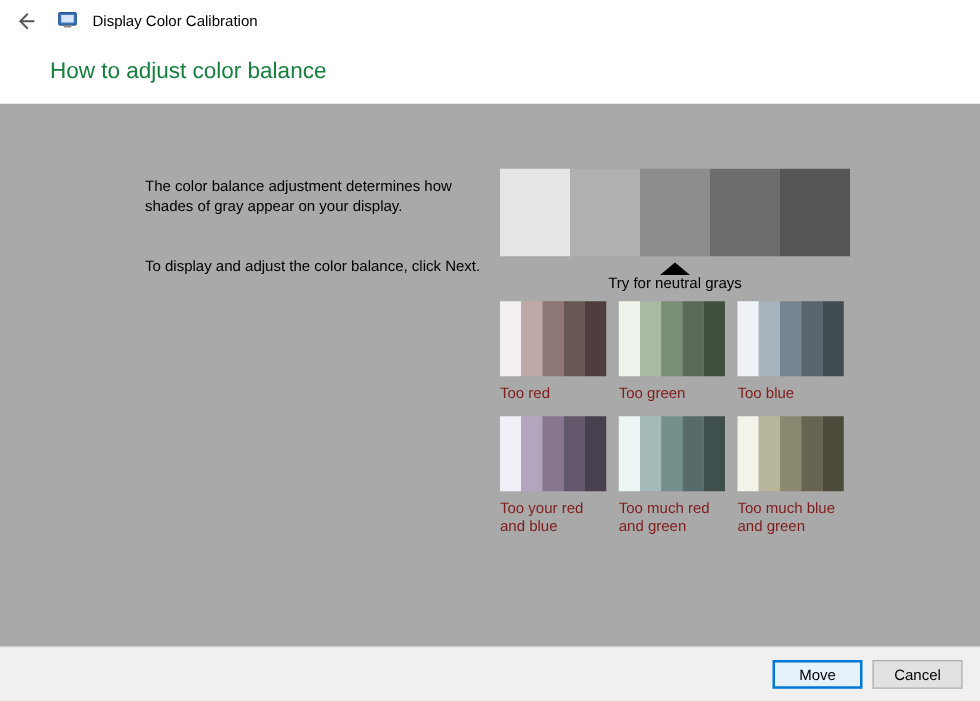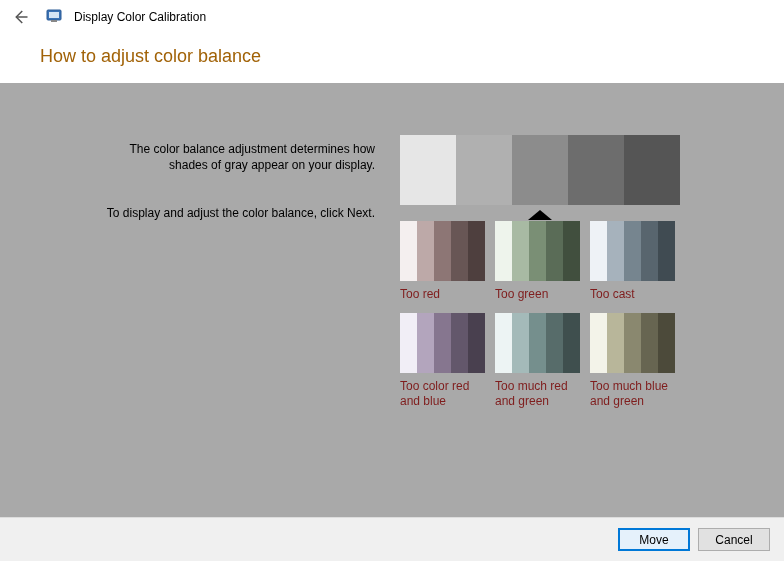--- a/index.html
+++ b/index.html
@@ -31,39 +31,38 @@
       margin-left: 2px;
     }
     .app-title {
       font-size: 12px;
       color: #000;
     }
     .content-head {
       padding: 12px 40px 16px 40px;
     }
     .page-heading {
-      color: #a16207;
+      color: #15803d;
       font-size: 18px;
       font-weight: 400;
     }
     .body-area {
       flex: 1;
       background: #a9a9a9;
       padding: 58px 0 0 0;
       position: relative;
     }
     .left-col {
       position: absolute;
-      left: 100px;
+      left: 116px;
       top: 58px;
       width: 275px;
       color: #000;
       font-size: 12px;
       line-height: 1.35;
-      text-align: right;
     }
     .left-col p { margin-bottom: 32px; }
     .right-col {
       position: absolute;
       left: 400px;
       top: 52px;
       width: 290px;
     }
     .gray-bar {
       display: flex;
@@ -170,20 +169,21 @@
     <div class="gray-bar" id="neutral-bar">
         <div style="background: rgb(230, 230, 230);"></div>
         <div style="background: rgb(176, 176, 176);"></div>
         <div style="background: rgb(140, 140, 140);"></div>
         <div style="background: rgb(109, 109, 109);"></div>
         <div style="background: rgb(85, 85, 85);"></div>
       </div>
     <div class="caret-row">
       <span class="caret-up"></span>
     </div>
+    <div class="neutral-label">Try for neutral grays</div>
     <div class="thumbs" id="thumbs">
         <div class="thumb-swatch">
           <div style="background: rgb(244, 239, 239);"></div>
           <div style="background: rgb(189, 169, 168);"></div>
           <div style="background: rgb(141, 118, 117);"></div>
           <div style="background: rgb(104, 86, 85);"></div>
           <div style="background: rgb(78, 63, 62);"></div>
         </div>
         <div class="thumb-swatch">
           <div style="background: rgb(238, 244, 236);"></div>
@@ -194,21 +194,21 @@
         </div>
         <div class="thumb-swatch">
           <div style="background: rgb(238, 242, 246);"></div>
           <div style="background: rgb(166, 178, 188);"></div>
           <div style="background: rgb(118, 133, 143);"></div>
           <div style="background: rgb(88, 101, 110);"></div>
           <div style="background: rgb(64, 75, 82);"></div>
         </div>
         <div class="thumb-label">Too red</div>
         <div class="thumb-label">Too green</div>
-        <div class="thumb-label">Too cast</div>
+        <div class="thumb-label">Too blue</div>
         <div class="thumb-swatch">
           <div style="background: rgb(241, 238, 246);"></div>
           <div style="background: rgb(179, 165, 189);"></div>
           <div style="background: rgb(134, 118, 143);"></div>
           <div style="background: rgb(99, 87, 107);"></div>
           <div style="background: rgb(73, 64, 79);"></div>
         </div>
         <div class="thumb-swatch">
           <div style="background: rgb(237, 244, 244);"></div>
           <div style="background: rgb(164, 186, 185);"></div>
@@ -216,21 +216,21 @@
           <div style="background: rgb(87, 108, 106);"></div>
           <div style="background: rgb(63, 79, 78);"></div>
         </div>
         <div class="thumb-swatch">
           <div style="background: rgb(243, 243, 233);"></div>
           <div style="background: rgb(184, 182, 154);"></div>
           <div style="background: rgb(138, 136, 111);"></div>
           <div style="background: rgb(103, 101, 81);"></div>
           <div style="background: rgb(76, 74, 58);"></div>
         </div>
-        <div class="thumb-label">Too color red and blue</div>
+        <div class="thumb-label">Too your red and blue</div>
         <div class="thumb-label">Too much red and green</div>
         <div class="thumb-label">Too much blue and green</div>
       </div>
   </div>
 
 </div>
 
 <div class="footer">
   <button class="btn primary">Move</button>
   <button class="btn">Cancel</button>

